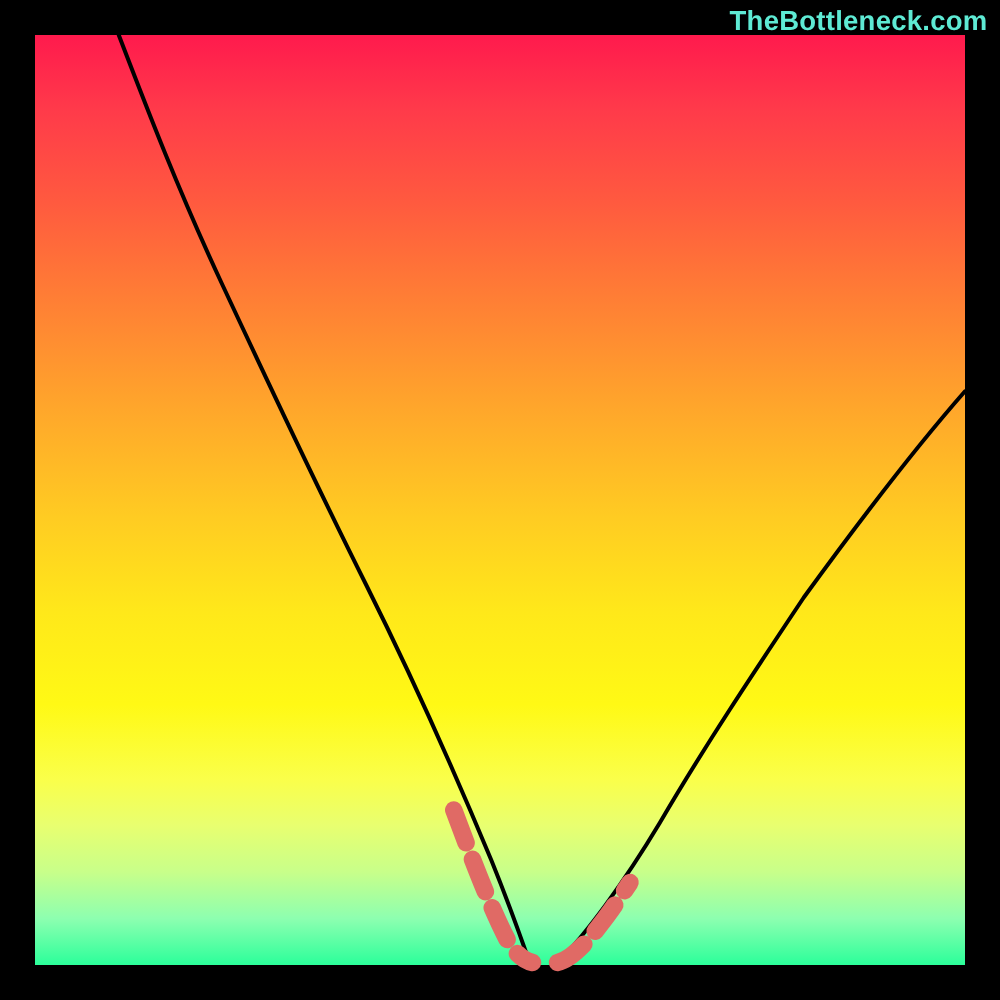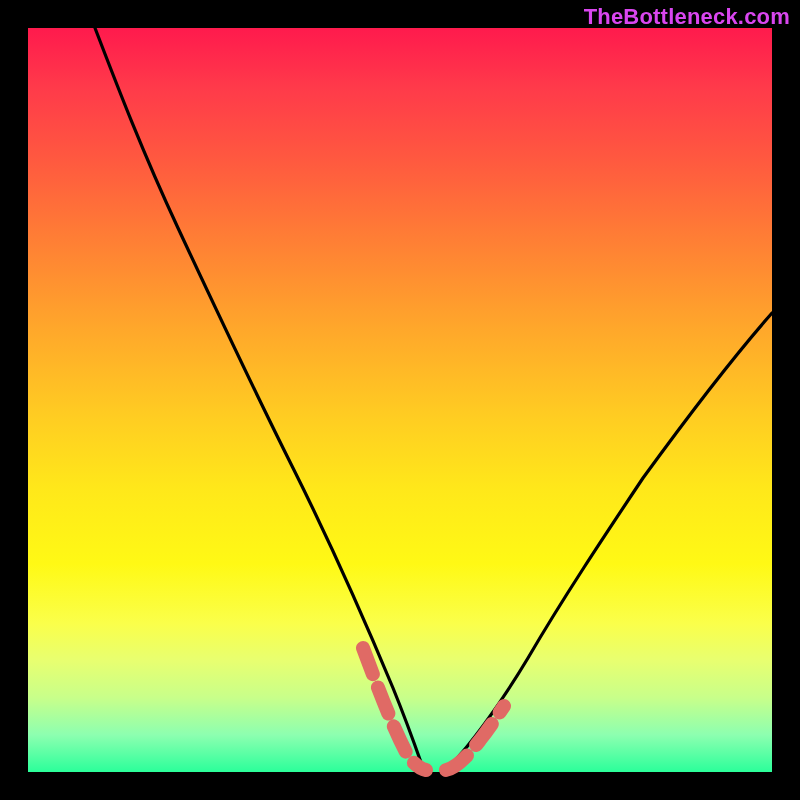--- a/index.html
+++ b/index.html
@@ -38,21 +38,21 @@
       #e8ff70 85%,
       #c8ff8a 90%,
       #8dffb0 95%,
       #2bff9a 100%
     );
   }
   .watermark {
     position: absolute;
     top: 4px;
     right: 10px;
-    color: #d946ef;
+    color: #5eead4;
     font-size: 22px;
     font-weight: 600;
     letter-spacing: 0.2px;
   }
   svg.curves {
     position: absolute;
     left: 28px;
     top: 28px;
     width: 744px;
     height: 744px;

